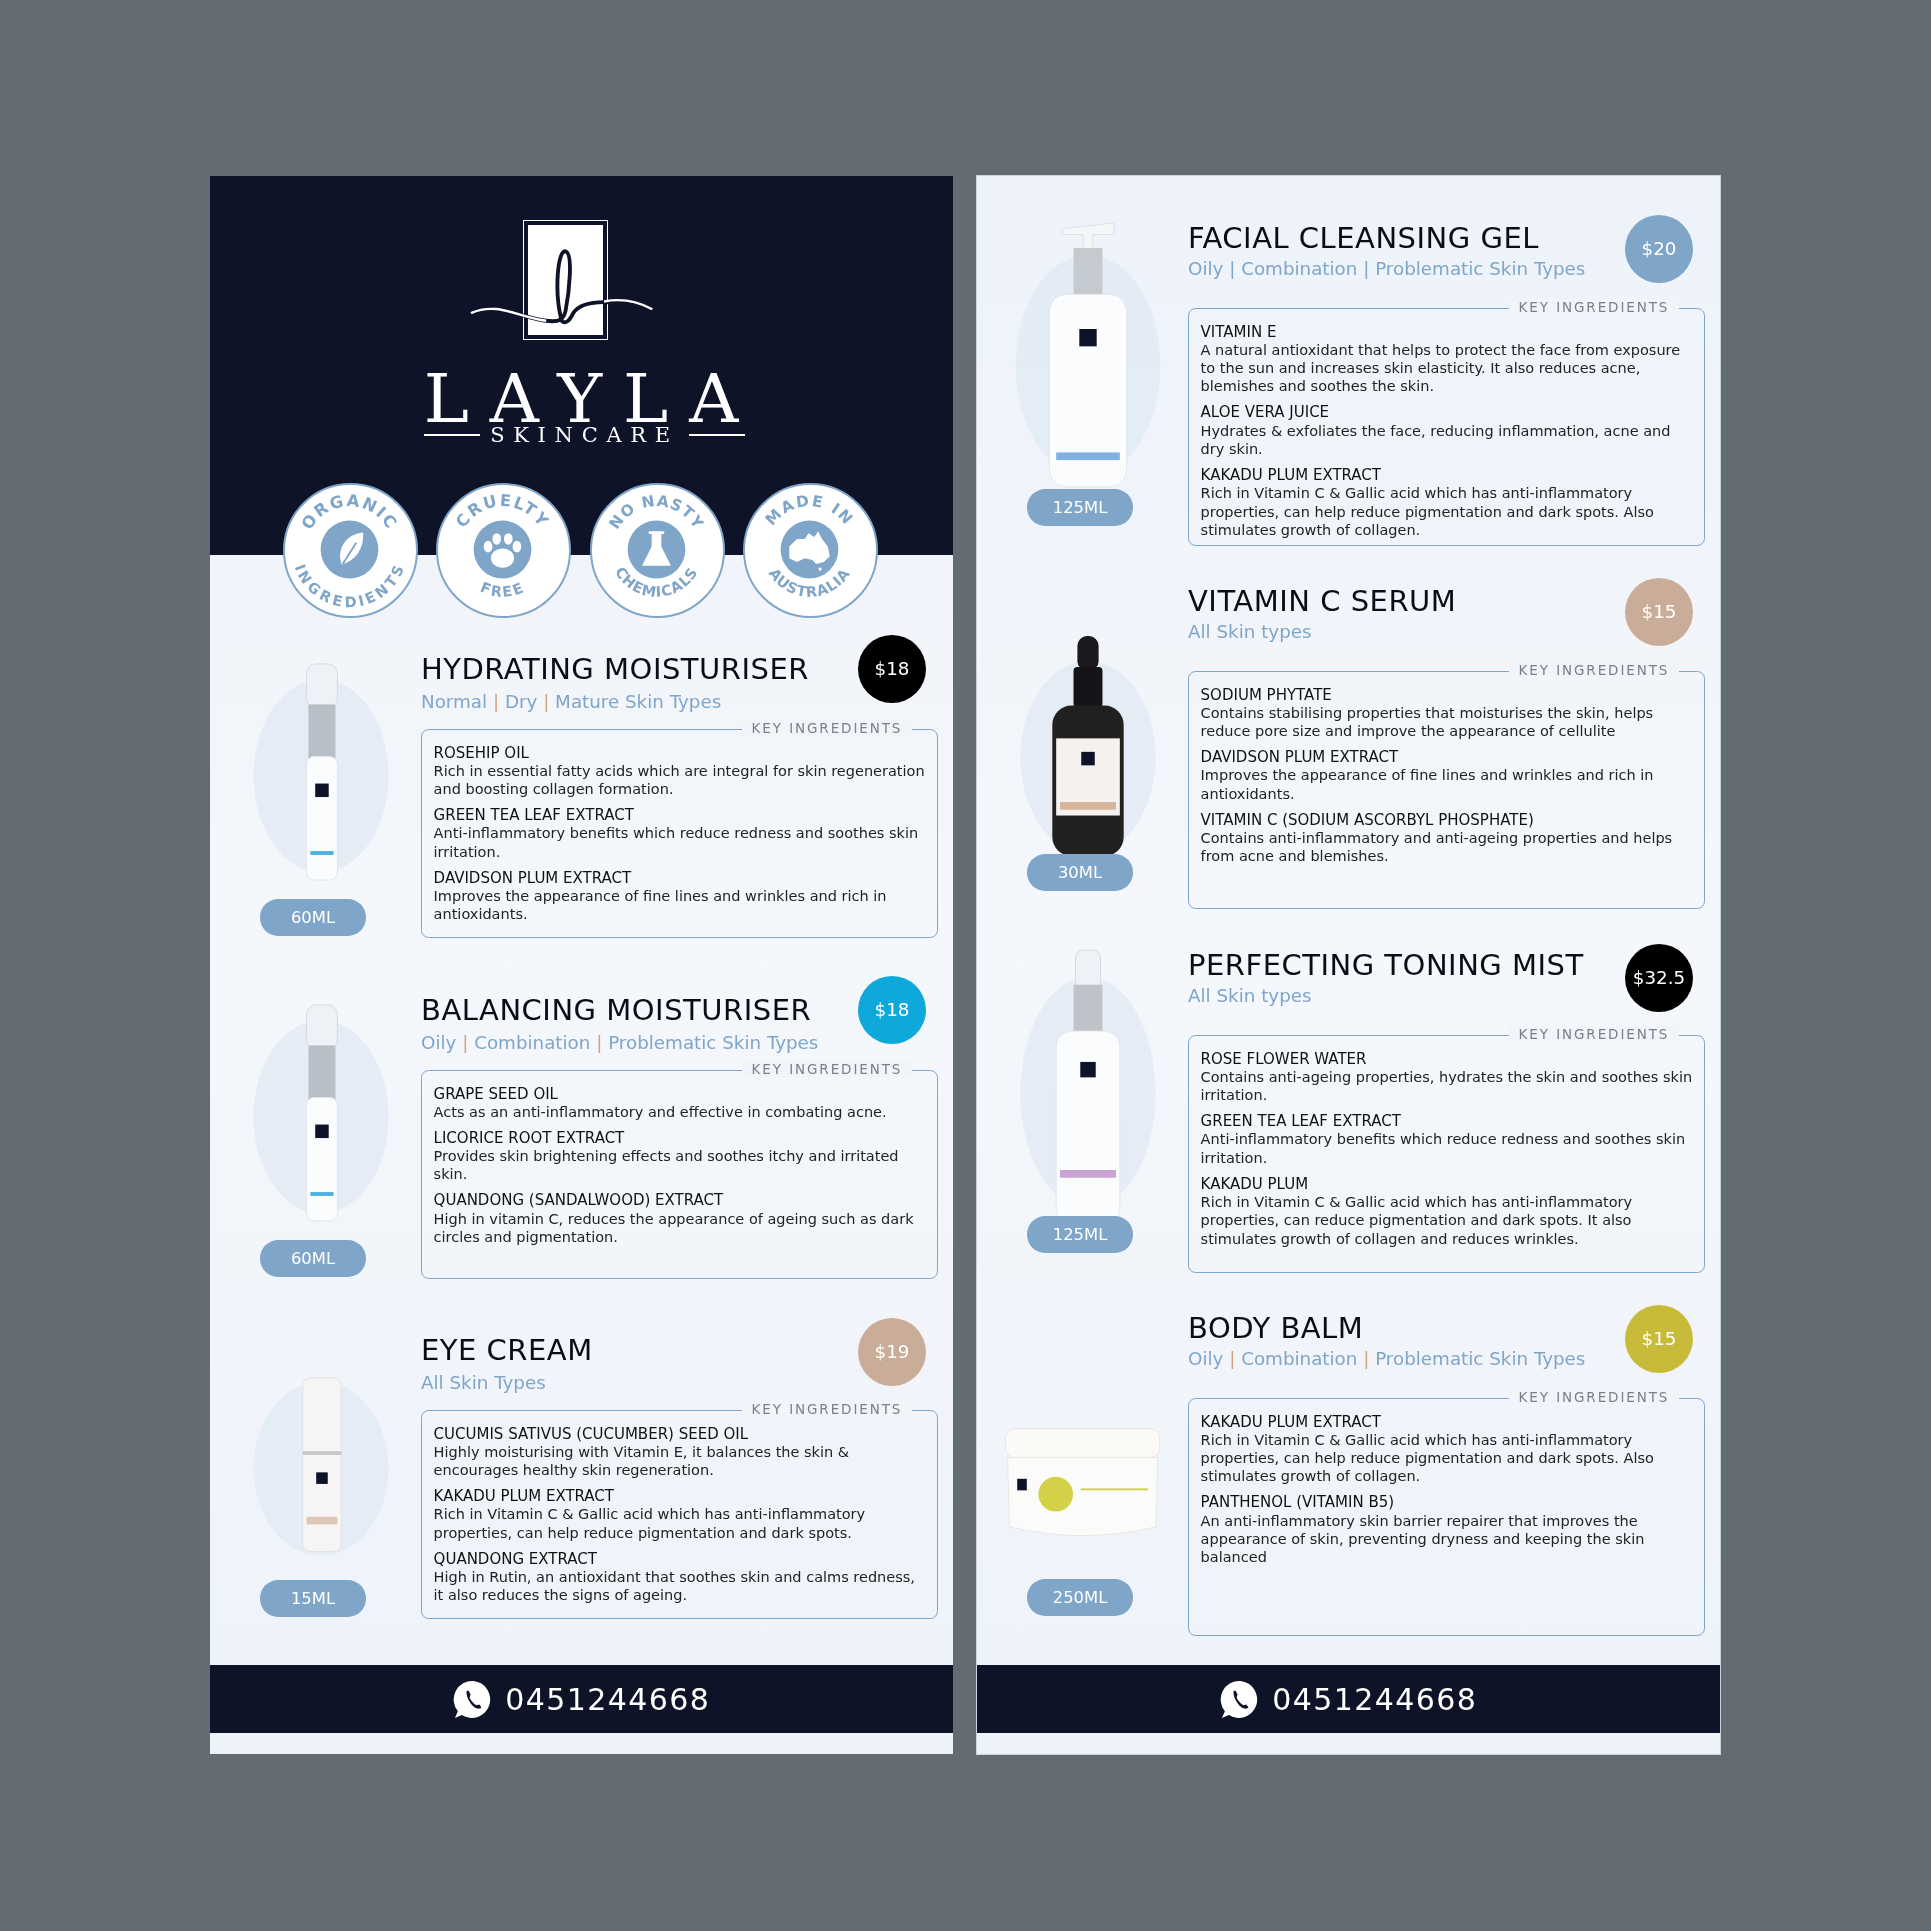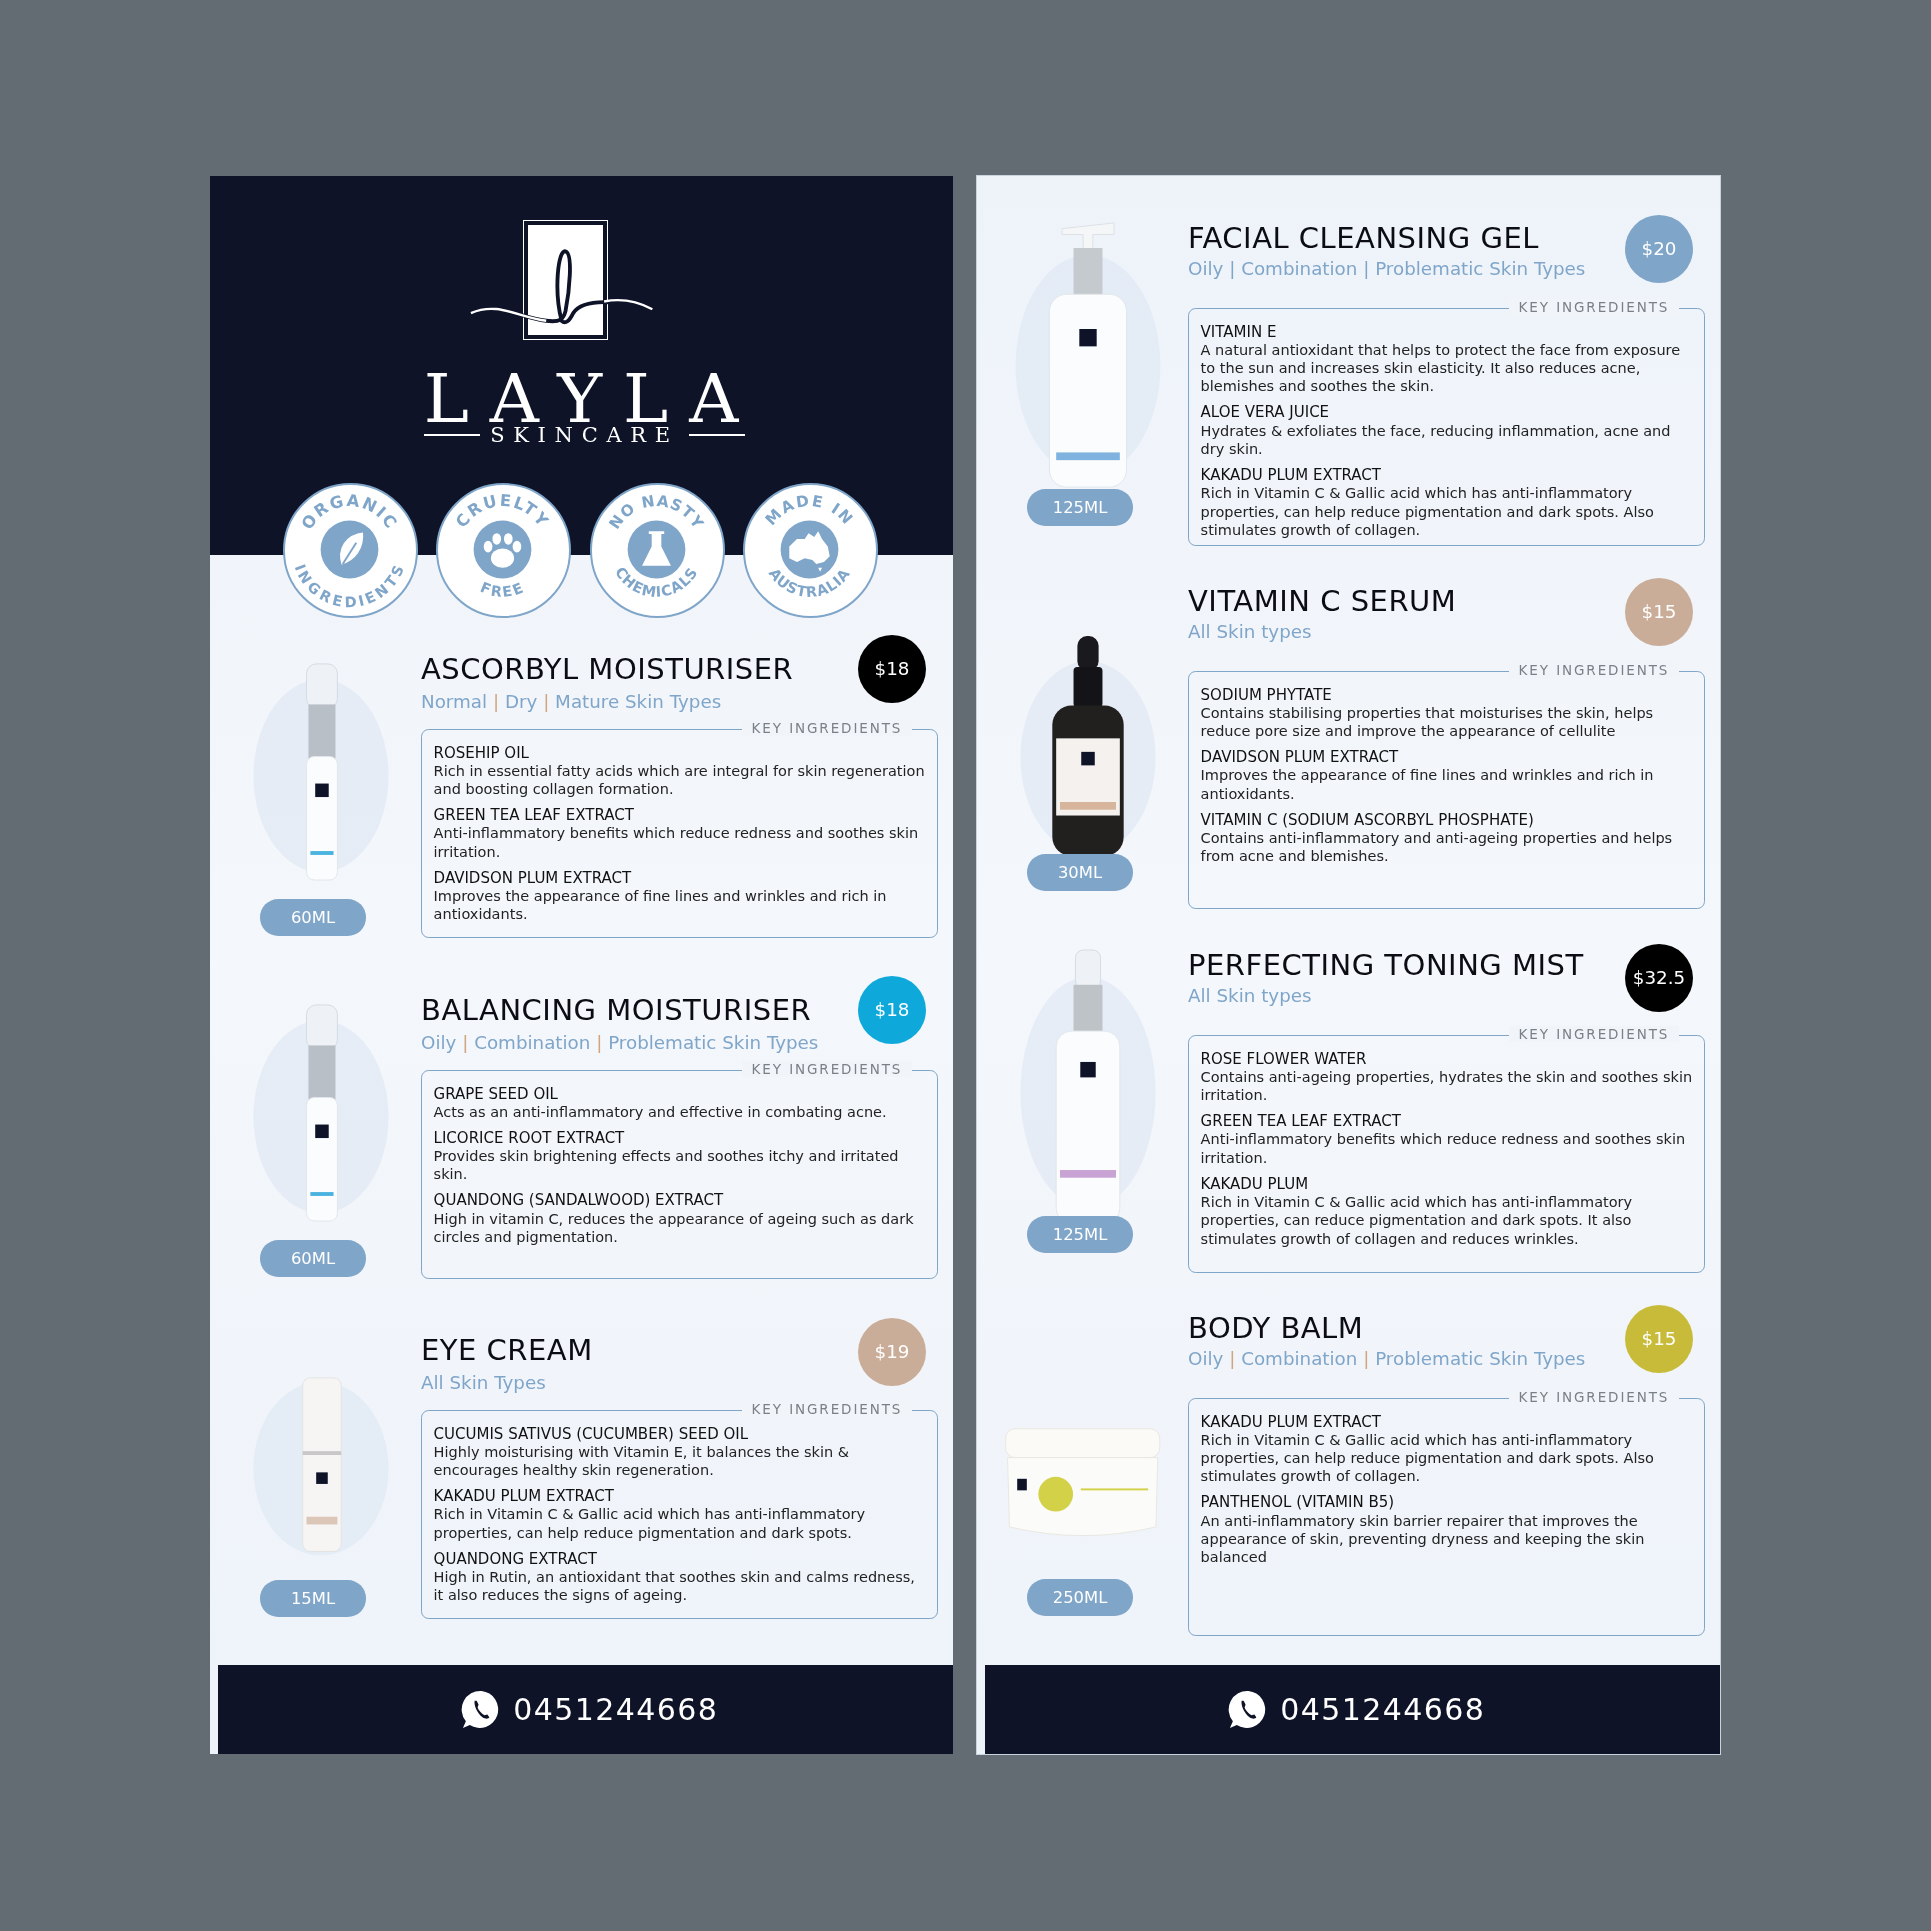--- a/index.html
+++ b/index.html
@@ -30,21 +30,21 @@
   .skin-types { position: absolute; left: 211px; font-size: 18.3px; color: #7fa5c9; white-space: nowrap; }
   .skin-types .sep { color: #d1a57f; margin: 0 5.8px; }
   .skin-types.plain .sep { color: #7fa5c9; }
   .price { position: absolute; left: 648px; width: 68px; height: 68px; border-radius: 50%; color: #fff; text-align: center; line-height: 68px; font-size: 18.3px; }
   .ing-box { position: absolute; left: 211px; width: 517px; border: 1.4px solid #7fa5c9; border-radius: 7.7px; padding: 13.5px 11.6px 9.7px 11.6px; }
   .ing-legend { position: absolute; right: 25px; top: -9.7px; background: #f1f5fa; padding: 0 9.7px; font-size: 13.5px; letter-spacing: 1.9px; color: #7a8087; }
   .ing { margin-bottom: 7.7px; }
   .ing-name { font-size: 15px; color: #111; line-height: 18.3px; }
   .ing-desc { font-size: 14.5px; color: #222; line-height: 18.3px; }
 
-  .footer { position: absolute; left: 0; top: 1489px; width: 743px; height: 89px; background: #0e1328; display: flex; justify-content: center; align-items: center; gap: 11.6px; margin-left: 8px; }
+  .footer { position: absolute; left: 0; top: 1489px; width: 743px; height: 68px; background: #0e1328; display: flex; justify-content: center; align-items: center; gap: 11.6px; }
   .phone { color: #fff; font-size: 30px; letter-spacing: 1.4px; }
 </style>
 </head>
 <body>
 
 <div class="panel left">
   <div class="hero">
     <div class="logo-box">
         <div class="logo-inner"></div>
       </div>
@@ -122,21 +122,21 @@
   <div class="product" style="top:476px; height:319px;">
     <svg class="prod-img" style="top:7.7px; height:222px;" viewBox="0 0 170 230">
       <ellipse cx="85" cy="120" rx="70" ry="100" fill="#dce6f4" opacity="0.6"></ellipse>
       <rect x="70" y="4" width="32" height="46" rx="10" fill="#eef2f6" stroke="#d4dbe3"></rect>
       <rect x="72" y="46" width="28" height="56" fill="#b9bfc6"></rect>
       <rect x="70" y="100" width="32" height="128" rx="8" fill="#fbfcfd" stroke="#e1e6eb"></rect>
       <rect x="79" y="128" width="14" height="14" fill="#0e1328"></rect>
       <rect x="74" y="198" width="24" height="4" fill="#4ab2de"></rect>
     </svg>
     <div class="size-pill" style="top:247px;">60ML</div>
-    <div class="prod-title" style="top:0px;">ASCORBYL MOISTURISER</div>
+    <div class="prod-title" style="top:0px;">HYDRATING MOISTURISER</div>
     <div class="skin-types" style="top:39px;">
       <span>Normal</span><span class="sep">|</span><span>Dry</span><span class="sep">|</span><span>Mature Skin Types</span>
     </div>
     <div class="price" style="top:-17.4px; background:#000;">$18</div>
     <div class="ing-box" style="top:77px; height:209px;">
       <div class="ing-legend">KEY INGREDIENTS</div>
       <div class="ing">
           <div class="ing-name">ROSEHIP OIL</div>
           <div class="ing-desc">Rich in essential fatty acids which are integral for skin regeneration and boosting collagen formation.</div>
         </div>

